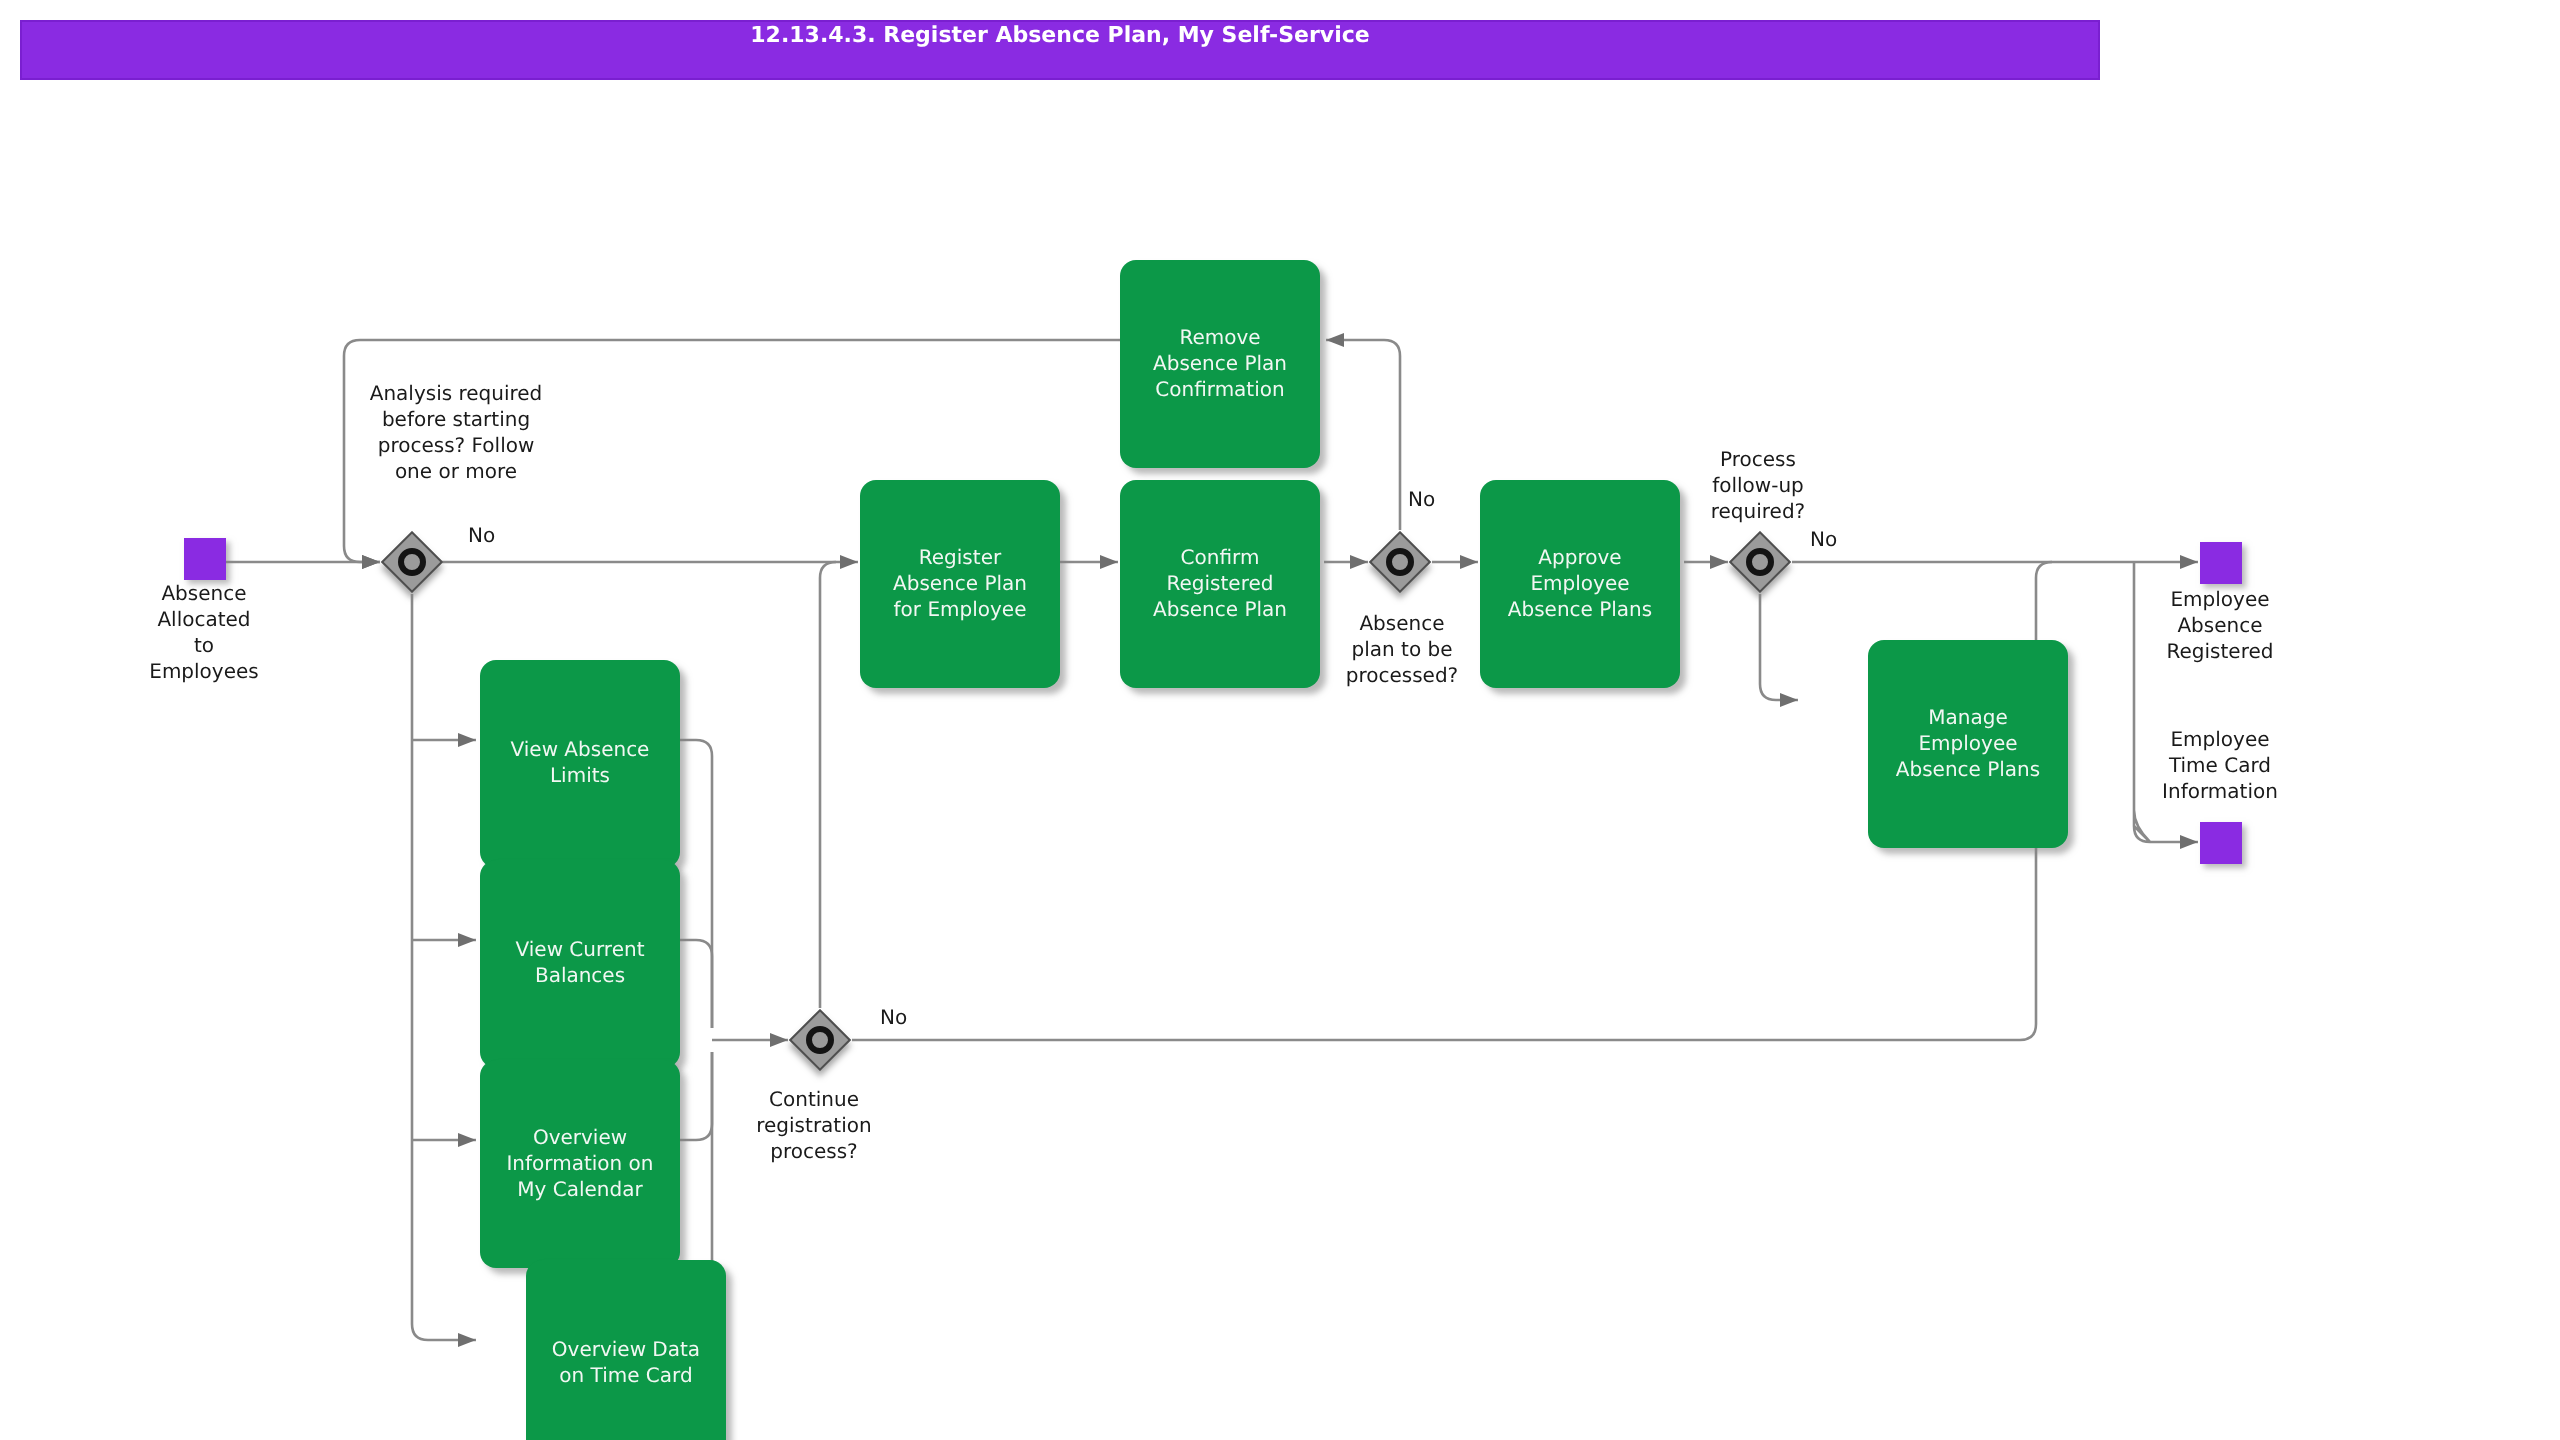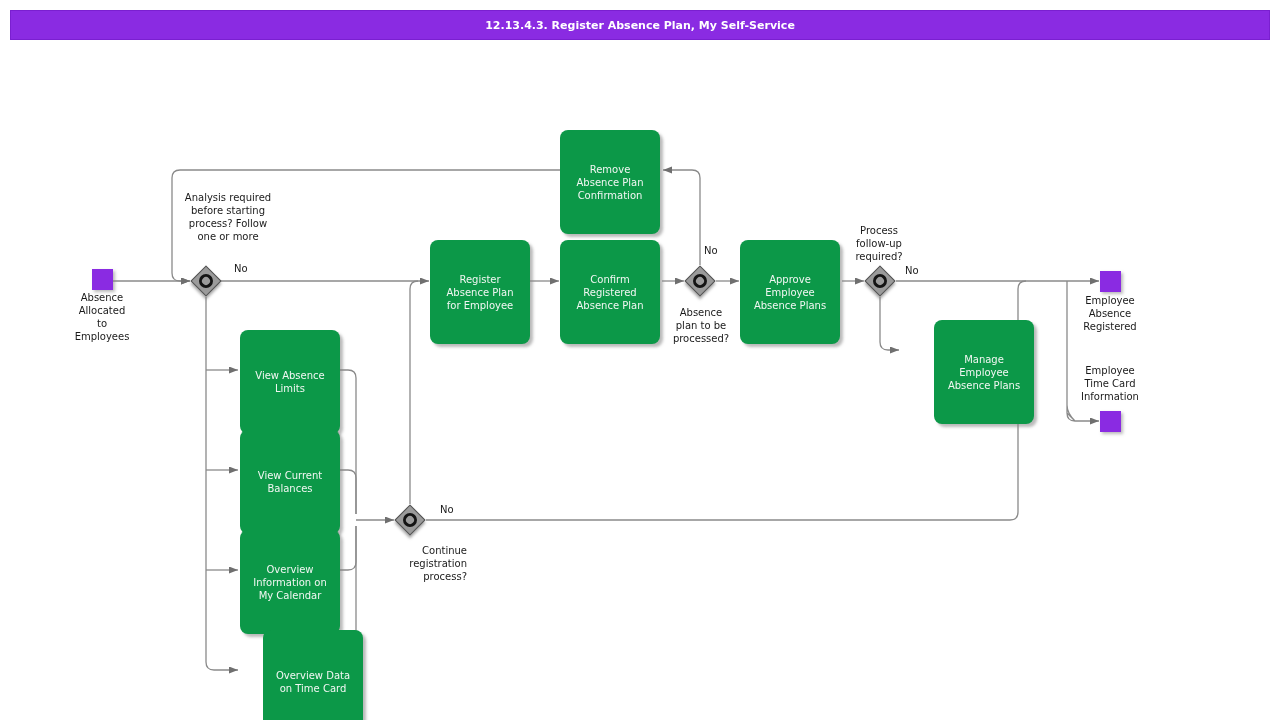--- a/index.html
+++ b/index.html
@@ -1,23 +1,23 @@
 <!DOCTYPE html>
 <html><head>
 <meta charset="utf-8">
 <style>
   html,body{margin:0;padding:0;background:#ffffff;}
   #stage{
     position:relative;width:1280px;height:720px;background:#ffffff;overflow:hidden;
     font-family:"DejaVu Sans","Liberation Sans",sans-serif;color:#1a1a1a;
   }
   #titlebar{
-    position:absolute;left:10px;top:10px;width:1260px;height:30px;
+    position:absolute;left:10px;top:10px;width:1040px;height:30px;
     background:#8a2be2;border:1px solid #7a1fd0;box-sizing:border-box;
-    display:flex;align-items:center;justify-content:center;
+    display:flex;justify-content:center;
     color:#ffffff;font-size:11px;font-weight:bold;
   }
   svg.wires{position:absolute;left:0;top:0;}
   .task{
     position:absolute;width:100px;height:104px;background:#0c9848;border-radius:8px;
     display:flex;align-items:center;justify-content:center;text-align:center;
     color:#f2f7f3;font-size:10px;line-height:13px;white-space:pre-line;
     box-shadow:3px 3px 3px rgba(130,130,130,0.55);cursor:pointer;
   }
   .event{
@@ -125,21 +125,21 @@
       <div class="ring"></div>
     </div>
   <div class="lbl" style="left:641px;top:306px;">Absence
 plan to be
 processed?</div>
   <div class="lbl left" style="left:704px;top:244px;">No</div>
 
   <div class="gw" style="left:399px;top:509px;">
       <div class="ring"></div>
     </div>
-  <div class="lbl" style="left:347px;top:544px;text-align:right;">Continue
+  <div class="lbl" style="left:347px;top:544px;">Continue
 registration
 process?</div>
   <div class="lbl left" style="left:440px;top:503px;">No</div>
 
   <div class="gw" style="left:869px;top:270px;">
       <div class="ring"></div>
     </div>
   <div class="lbl" style="left:819px;top:224px;">Process
 follow-up
 required?</div>

